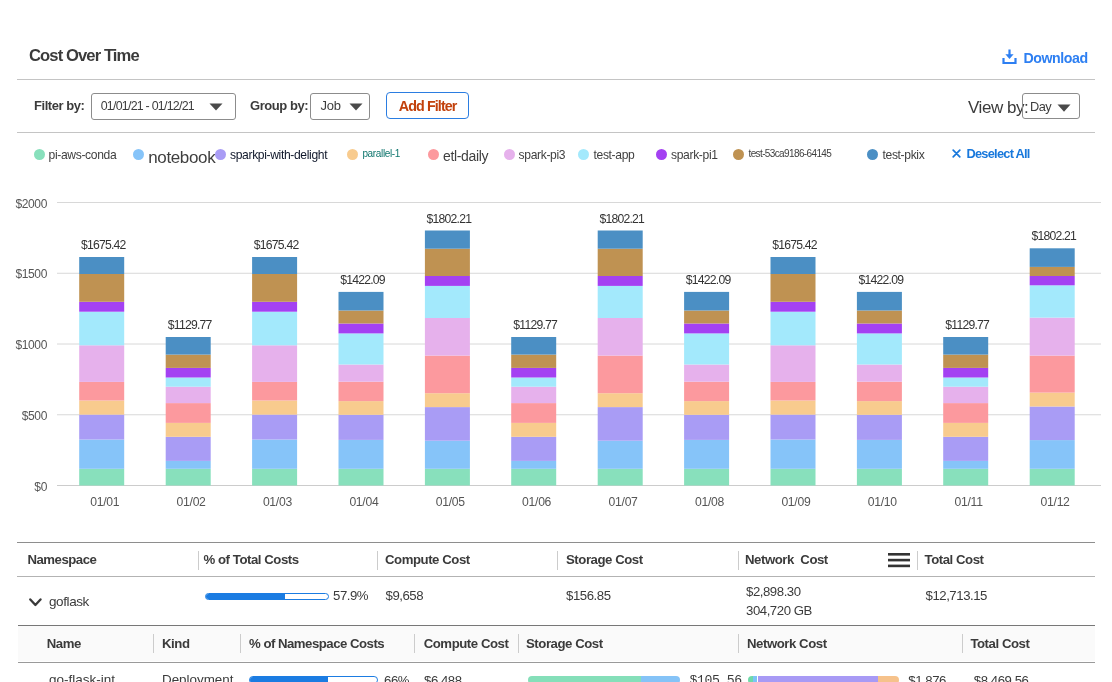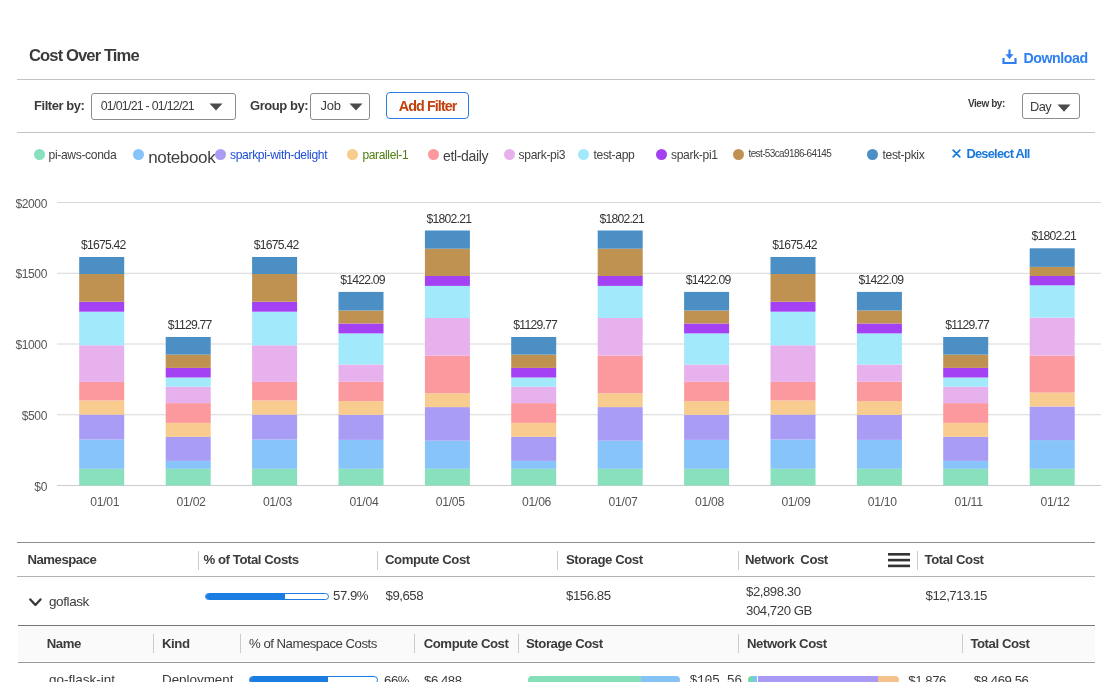--- a/index.html
+++ b/index.html
@@ -29,36 +29,36 @@
       <path d="M0.5 0.5 L13.5 0.5 L7 7.5 Z" fill="#4a4a4a"></path>
     </svg>
   <div class="abs" style="left:250px;top:61.7px;font-size:13px;font-weight:bold;letter-spacing:-0.45px;color:#3b3b3b;">Group by:</div>
   <div class="abs" style="left:310px;top:56.5px;width:60px;height:27px;border:1px solid #8c8c8c;border-radius:3px;"></div>
   <div class="abs" style="left:320.5px;top:62px;font-size:13px;letter-spacing:-0.3px;color:#3d3d3d;">Job</div>
   <svg class="abs" style="left:349px;top:66.5px;" width="14" height="8" viewBox="0 0 14 8">
       <path d="M0.5 0.5 L13.5 0.5 L7 7.5 Z" fill="#4a4a4a"></path>
     </svg>
   <div class="abs" style="left:386.3px;top:56.3px;width:82.7px;height:27px;border:1.3px solid #2b7de1;border-radius:4px;"></div>
   <div class="abs" style="left:398.8px;top:61.8px;font-size:14.3px;font-weight:bold;letter-spacing:-0.9px;color:#c2410c;">Add Filter</div>
-  <div class="abs" style="left:968px;top:61.7px;font-size:10px;font-weight:bold;letter-spacing:-0.45px;color:#3b3b3b;">View by:</div>
+  <div class="abs" style="left:968px;top:61.7px;font-size:17px;font-weight:normal;letter-spacing:-0.45px;color:#3b3b3b;">View by:</div>
   <div class="abs" style="left:1022.4px;top:56.8px;width:58px;height:25.8px;border:1px solid #8c8c8c;border-radius:3px;"></div>
   <div class="abs" style="left:1030px;top:62.8px;font-size:12.8px;letter-spacing:-0.55px;color:#3d3d3d;">Day</div>
   <svg class="abs" style="left:1056.8px;top:67.5px;" width="14" height="8.2" viewBox="0 0 14 8.2">
       <path d="M0.5 0.5 L13.5 0.5 L7 7.7 Z" fill="#4a4a4a"></path>
     </svg>
   <div class="hline" style="left:17px;top:96px;width:1078px;"></div>
 
 <div style="position:absolute;left:33.5px;top:113.2px;width:11px;height:11px;border-radius:50%;background:#88e0bc;"></div>
 <div style="position:absolute;left:48.6px;top:111.5px;font-size:12.1px;letter-spacing:-0.35px;color:#3f3f3f;white-space:nowrap;">pi-aws-conda</div>
 <div style="position:absolute;left:133.1px;top:113.2px;width:11px;height:11px;border-radius:50%;background:#86c4f9;"></div>
 <div style="position:absolute;left:148.2px;top:111.5px;font-size:17px;letter-spacing:-0.35px;color:#3f3f3f;white-space:nowrap;">notebook</div>
 <div style="position:absolute;left:214.9px;top:113.2px;width:11px;height:11px;border-radius:50%;background:#a99cf5;"></div>
-<div style="position:absolute;left:230.0px;top:111.5px;font-size:12.1px;letter-spacing:-0.35px;color:#1d4ed8;white-space:nowrap;">sparkpi-with-delight</div>
+<div style="position:absolute;left:230.0px;top:111.5px;font-size:12.1px;letter-spacing:-0.35px;color:#0f172a;white-space:nowrap;">sparkpi-with-delight</div>
 <div style="position:absolute;left:347.3px;top:113.2px;width:11px;height:11px;border-radius:50%;background:#f8cb8e;"></div>
-<div style="position:absolute;left:362.4px;top:111.5px;font-size:12px;letter-spacing:-0.35px;color:#4d7c0f;white-space:nowrap;">parallel-1</div>
+<div style="position:absolute;left:362.4px;top:111.5px;font-size:10px;letter-spacing:-0.35px;color:#0f766e;white-space:nowrap;">parallel-1</div>
 <div style="position:absolute;left:427.9px;top:113.2px;width:11px;height:11px;border-radius:50%;background:#fc999e;"></div>
 <div style="position:absolute;left:443.0px;top:111.5px;font-size:14px;letter-spacing:-0.35px;color:#3f3f3f;white-space:nowrap;">etl-daily</div>
 <div style="position:absolute;left:503.5px;top:113.2px;width:11px;height:11px;border-radius:50%;background:#e6b1ec;"></div>
 <div style="position:absolute;left:518.6px;top:111.5px;font-size:12.1px;letter-spacing:-0.35px;color:#3f3f3f;white-space:nowrap;">spark-pi3</div>
 <div style="position:absolute;left:578.4px;top:113.2px;width:11px;height:11px;border-radius:50%;background:#a3e9fc;"></div>
 <div style="position:absolute;left:593.5px;top:111.5px;font-size:12.1px;letter-spacing:-0.35px;color:#3f3f3f;white-space:nowrap;">test-app</div>
 <div style="position:absolute;left:655.9px;top:113.2px;width:11px;height:11px;border-radius:50%;background:#a441f2;"></div>
 <div style="position:absolute;left:671.0px;top:111.5px;font-size:12.1px;letter-spacing:-0.35px;color:#3f3f3f;white-space:nowrap;">spark-pi1</div>
 <div style="position:absolute;left:733.4px;top:113.2px;width:11px;height:11px;border-radius:50%;background:#bf9252;"></div>
 <div style="position:absolute;left:748.5px;top:111.5px;font-size:10px;letter-spacing:-0.62px;color:#3f3f3f;white-space:nowrap;">test-53ca9186-64145</div>
@@ -256,21 +256,21 @@
   <div class="cell" style="left:385.5px;top:551.5px;">$9,658</div>
   <div class="cell" style="left:566px;top:551.5px;">$156.85</div>
   <div class="cell" style="left:746px;top:547.6px;">$2,898.30</div>
   <div class="cell" style="left:746px;top:567.2px;">304,720 GB</div>
   <div class="cell" style="left:925.5px;top:551.5px;">$12,713.15</div>
 
   <div class="abs" style="left:18px;top:589.5px;width:1077px;height:35.8px;background:#fafafa;"></div>
   <div class="hline" style="left:18px;top:589px;width:1077px;background:#777;"></div>
 <div class="abs" style="left:46.8px;top:600.3px;font-size:13.2px;font-weight:bold;letter-spacing:-0.45px;color:#3b3b3b;">Name</div>
 <div class="abs" style="left:162px;top:600.3px;font-size:13.2px;font-weight:bold;letter-spacing:-0.45px;color:#3b3b3b;">Kind</div>
-<div class="abs" style="left:249px;top:600.3px;font-size:13.2px;font-weight:normal;letter-spacing:-0.5px;color:#3b3b3b;">% of Namespace Costs</div>
+<div class="abs" style="left:249px;top:600.3px;font-size:13.2px;font-weight:bold;letter-spacing:-0.5px;color:#3b3b3b;">% of Namespace Costs</div>
 <div class="abs" style="left:423.7px;top:600.3px;font-size:13.2px;font-weight:bold;letter-spacing:-0.45px;color:#3b3b3b;">Compute Cost</div>
 <div class="abs" style="left:526px;top:600.3px;font-size:13.2px;font-weight:bold;letter-spacing:-0.45px;color:#3b3b3b;">Storage Cost</div>
 <div class="abs" style="left:747px;top:600.3px;font-size:13.2px;font-weight:bold;letter-spacing:-0.45px;color:#3b3b3b;">Network Cost</div>
 <div class="abs" style="left:970.4px;top:600.3px;font-size:13.2px;font-weight:bold;letter-spacing:-0.45px;color:#3b3b3b;">Total Cost</div>
   <div class="vline" style="left:152.5px;top:598px;height:19px;"></div>
   <div class="vline" style="left:240.3px;top:598px;height:19px;"></div>
   <div class="vline" style="left:414px;top:598px;height:19px;"></div>
   <div class="vline" style="left:518.4px;top:598px;height:19px;"></div>
   <div class="vline" style="left:738px;top:598px;height:19px;"></div>
   <div class="vline" style="left:962px;top:598px;height:19px;"></div>

